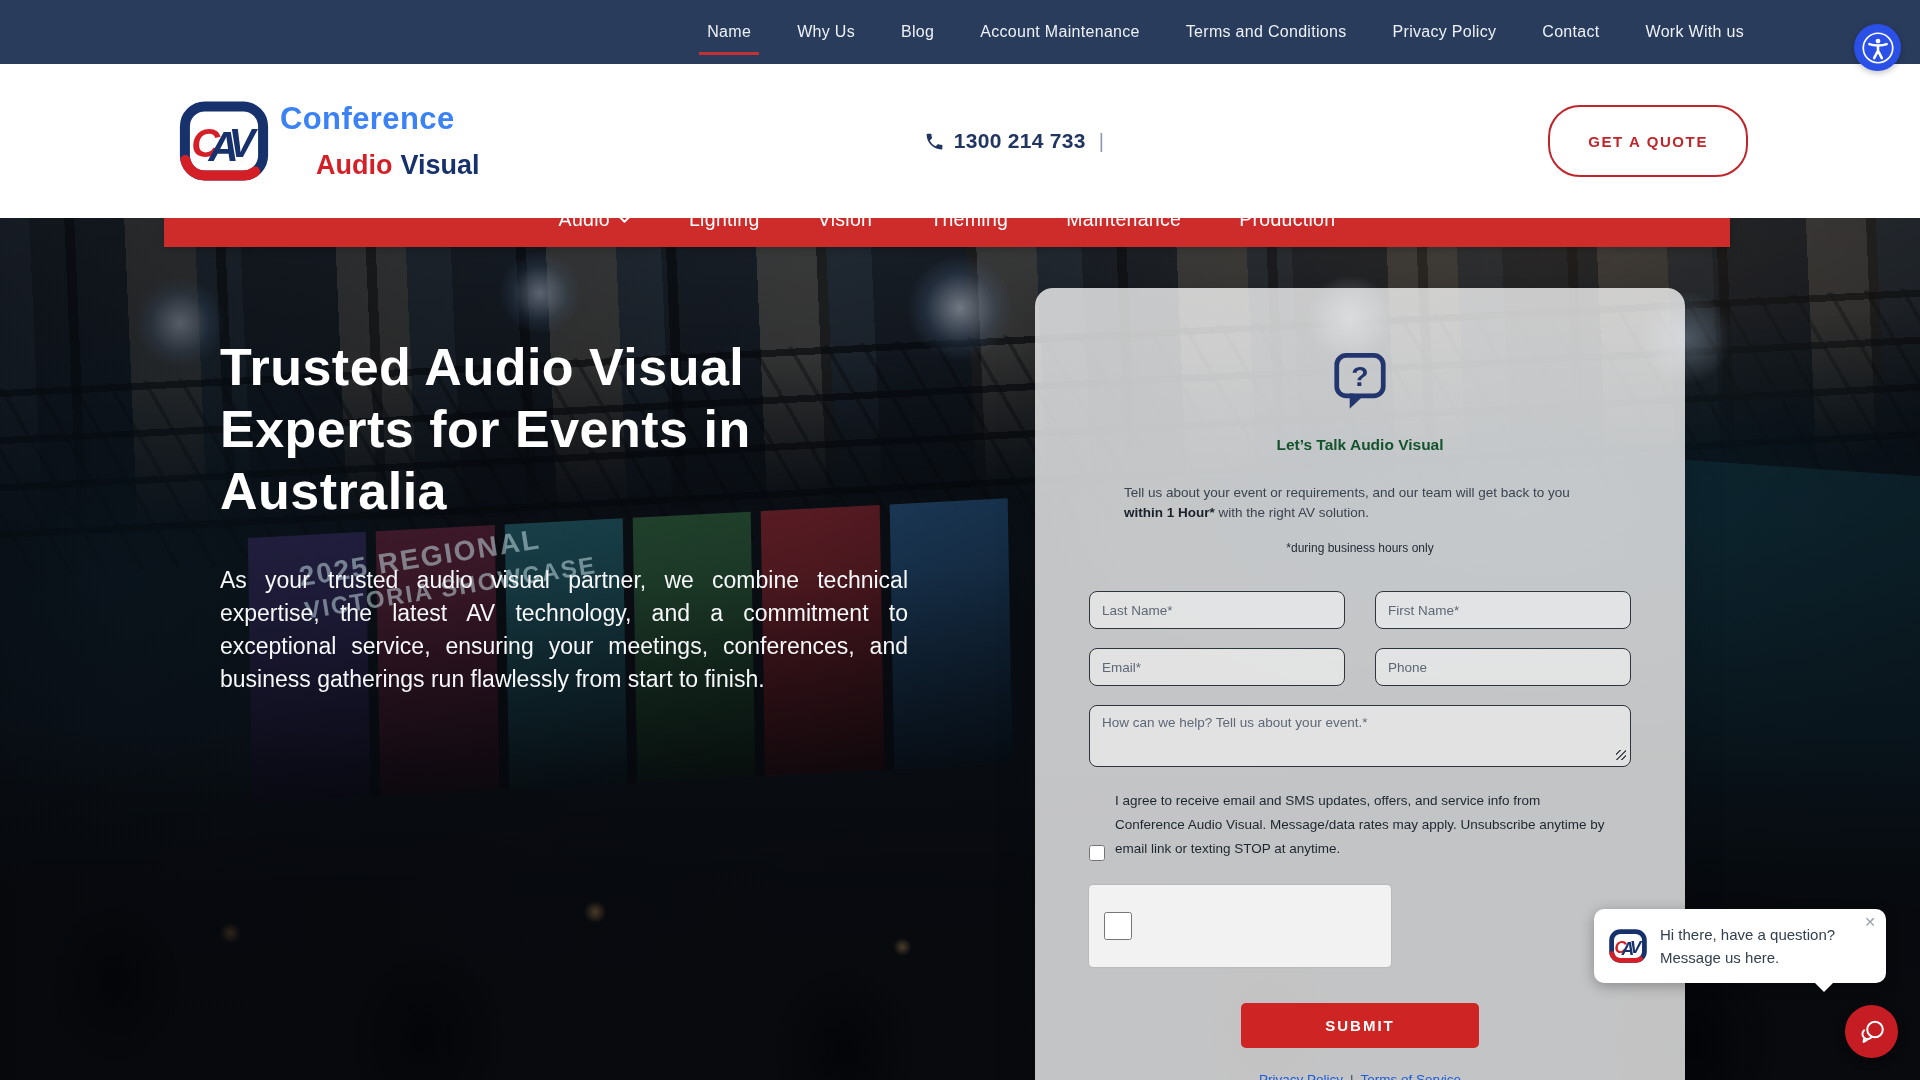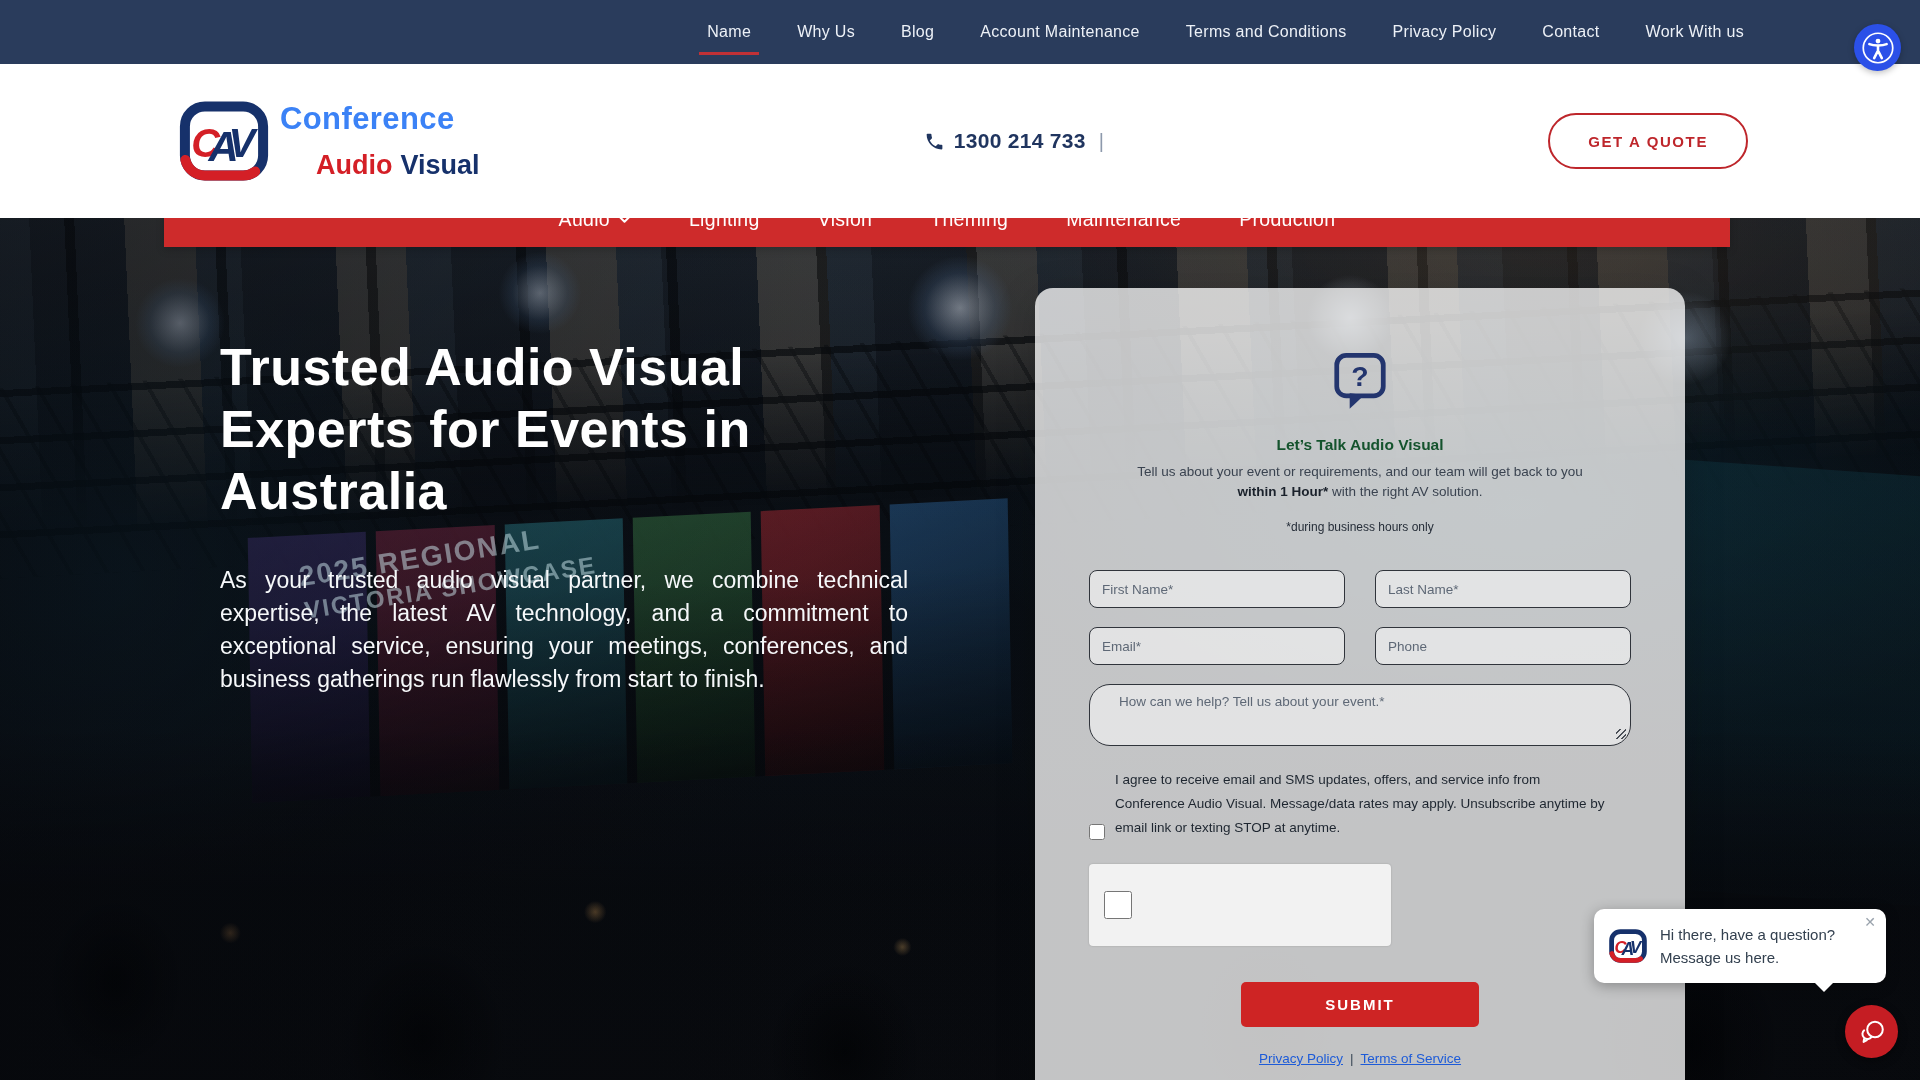--- a/index.html
+++ b/index.html
@@ -27,21 +27,21 @@
   .logo-words { display:flex; flex-direction:column; }
   .logo-w1 { font-size:31px; font-weight:bold; color:#3b82f6; letter-spacing:.4px; line-height:1.05; }
   .logo-line2 { margin-left:36px; margin-top:17px; font-size:27px; font-weight:bold; line-height:1; }
   .word-audio { color:#D41F26; }
   .word-visual { color:#16316B; margin-left:8px; }
   .contact { display:flex; align-items:center; gap:13px; margin:0 auto; }
   .contact-link { display:flex; align-items:center; gap:9px; font-size:21px; font-weight:bold;
     color:#20355F; letter-spacing:.3px; text-decoration:none; cursor:pointer; }
   .contact-sep { color:#8D99AC; font-size:20px; }
   .quote-btn { border:2px solid #BE262B; color:#BE262B; background:transparent; border-radius:32px;
-    height:56px; padding:16px 38px; font-size:15px; font-weight:bold; letter-spacing:1.6px;
+    height:72px; padding:16px 38px; font-size:15px; font-weight:bold; letter-spacing:1.6px;
     font-family:inherit; cursor:pointer; }
 
   
   .mainnav { position:absolute; top:191px; left:164px; width:1566px; height:56px; background:#CE2B2B;
     display:flex; align-items:center; justify-content:center; gap:58px; z-index:8;
     box-shadow:0 3px 8px rgba(0,0,0,.18); }
   .mainnav-item { color:#fff; font-size:19.5px; letter-spacing:.3px; text-decoration:none;
     display:flex; align-items:center; gap:8px; cursor:pointer; white-space:nowrap; }
 
   
@@ -110,30 +110,30 @@
     letter-spacing:.5px; }
   .hero-paragraph { width:688px; margin-top:42px; font-size:23px; line-height:33px;
     color:#F6F8FA; text-align:justify; }
 
   
   .form-card { position:absolute; left:1035px; top:70px; width:650px; height:840px;
     background:rgba(255,255,255,.76); border-radius:18px; z-index:4;
     display:flex; flex-direction:column; align-items:center; padding:64px 54px 0;
     box-shadow:0 10px 40px rgba(0,0,0,.18); }
   .form-title { font-size:15.5px; font-weight:bold; color:#14532d; margin-top:22px; }
-  .form-intro { font-size:13.5px; line-height:20px; color:#3A4350; text-align:center;
-    margin-top:8px; max-width:472px; }
+  .form-intro { font-size:13.5px; line-height:20px; color:#3A4350; 
+    margin-top:29px; max-width:472px; }
   .intro-bold { font-weight:bold; color:#1A212B; }
   .form-note { font-size:12px; color:#252D38; margin-top:18px; }
   .fields { display:grid; grid-template-columns:1fr 1fr; gap:19px 30px; width:100%; margin-top:36px; }
   .fld { height:38px; border:1.6px solid #30343B; border-radius:8px; background:rgba(255,255,255,.5);
     padding:0 12px; font-size:13.5px; color:#1C232D; outline:none; font-family:inherit; width:100%; }
   .fld::placeholder { color:#5E6876; }
   .msg-wrap { grid-column:1 / -1; position:relative; }
-  textarea.fld { height:62px; padding:9px 29px; resize:none; display:block;border-radius:21px; }
+  textarea.fld { height:62px; padding:9px 12px; resize:none; display:block; }
   .resize-grip { position:absolute; right:5px; bottom:7px; width:10px; height:10px;
     background:repeating-linear-gradient(135deg, rgba(0,0,0,0) 0 2.5px, #4A4F57 2.5px 4px); pointer-events:none; }
   .consent { display:flex; gap:10px; width:100%; margin-top:22px; align-items:flex-end; }
   .consent-box { width:16px; height:16px; margin-top:3px; cursor:pointer; }
   .consent-label { font-size:13.5px; line-height:24px; color:#1E2630; max-width:492px; }
   .captcha { width:302px; height:82px; background:#F2F2F2; border-radius:4px; align-self:flex-start;
     margin-top:24px; display:flex; align-items:center; padding-left:15px;
     box-shadow:0 0 2px rgba(0,0,0,.2); }
   .captcha-box { width:28px; height:28px; cursor:pointer; }
   .submit-btn { margin-top:36px; width:238px; height:45px; background:#CE2424; color:#fff; border:none;
@@ -257,22 +257,22 @@
         <text x="32" y="40" font-size="33" font-weight="bold" fill="#23356E" text-anchor="middle" font-family="Liberation Sans, sans-serif">?</text>
       </svg>
 
       <div class="form-title">Let’s Talk Audio Visual</div>
 
       <p class="form-intro"><span>Tell us about your event or requirements, and our team will get back to you </span><span class="intro-bold">within 1 Hour*</span><span> with the right AV solution.</span></p>
 
       <div class="form-note">*during business hours only</div>
 
       <div class="fields">
+        <input class="fld" type="text" placeholder="Last Name*" style="">
         <input class="fld" type="text" placeholder="First Name*" style="">
-        <input class="fld" type="text" placeholder="Last Name*" style="">
         <input class="fld" type="text" placeholder="Email*" style="">
         <input class="fld" type="text" placeholder="Phone" style="">
         <div class="msg-wrap">
           <textarea class="fld" placeholder="How can we help? Tell us about your event.*" style=""></textarea>
           <span class="resize-grip"></span>
         </div>
       </div>
 
       <div class="consent">
         <input class="consent-box" type="checkbox" style="">

